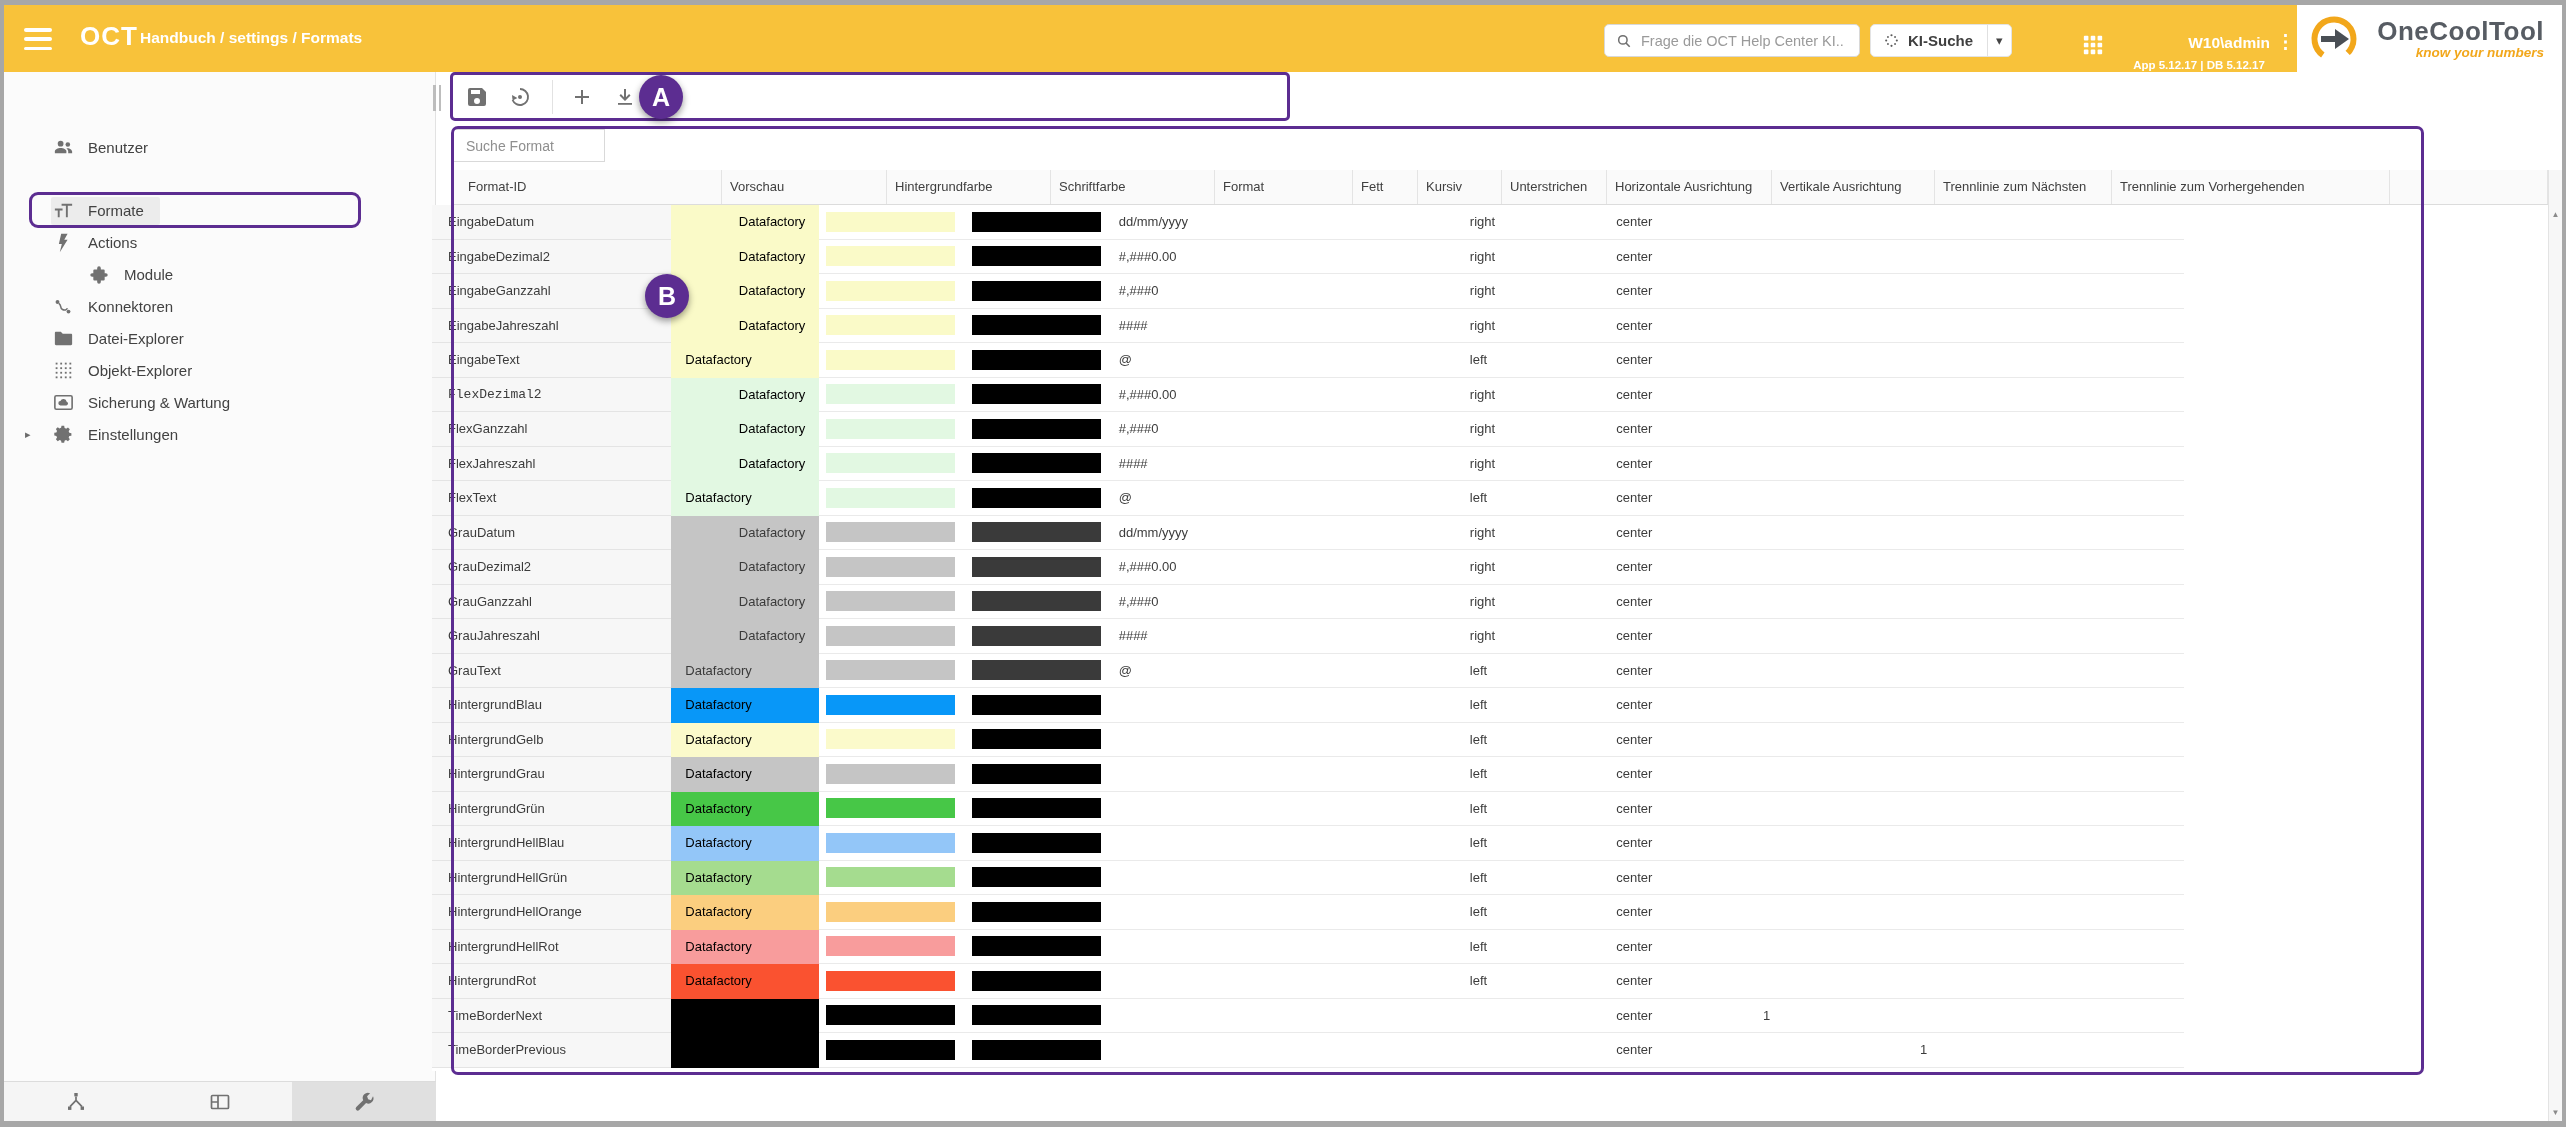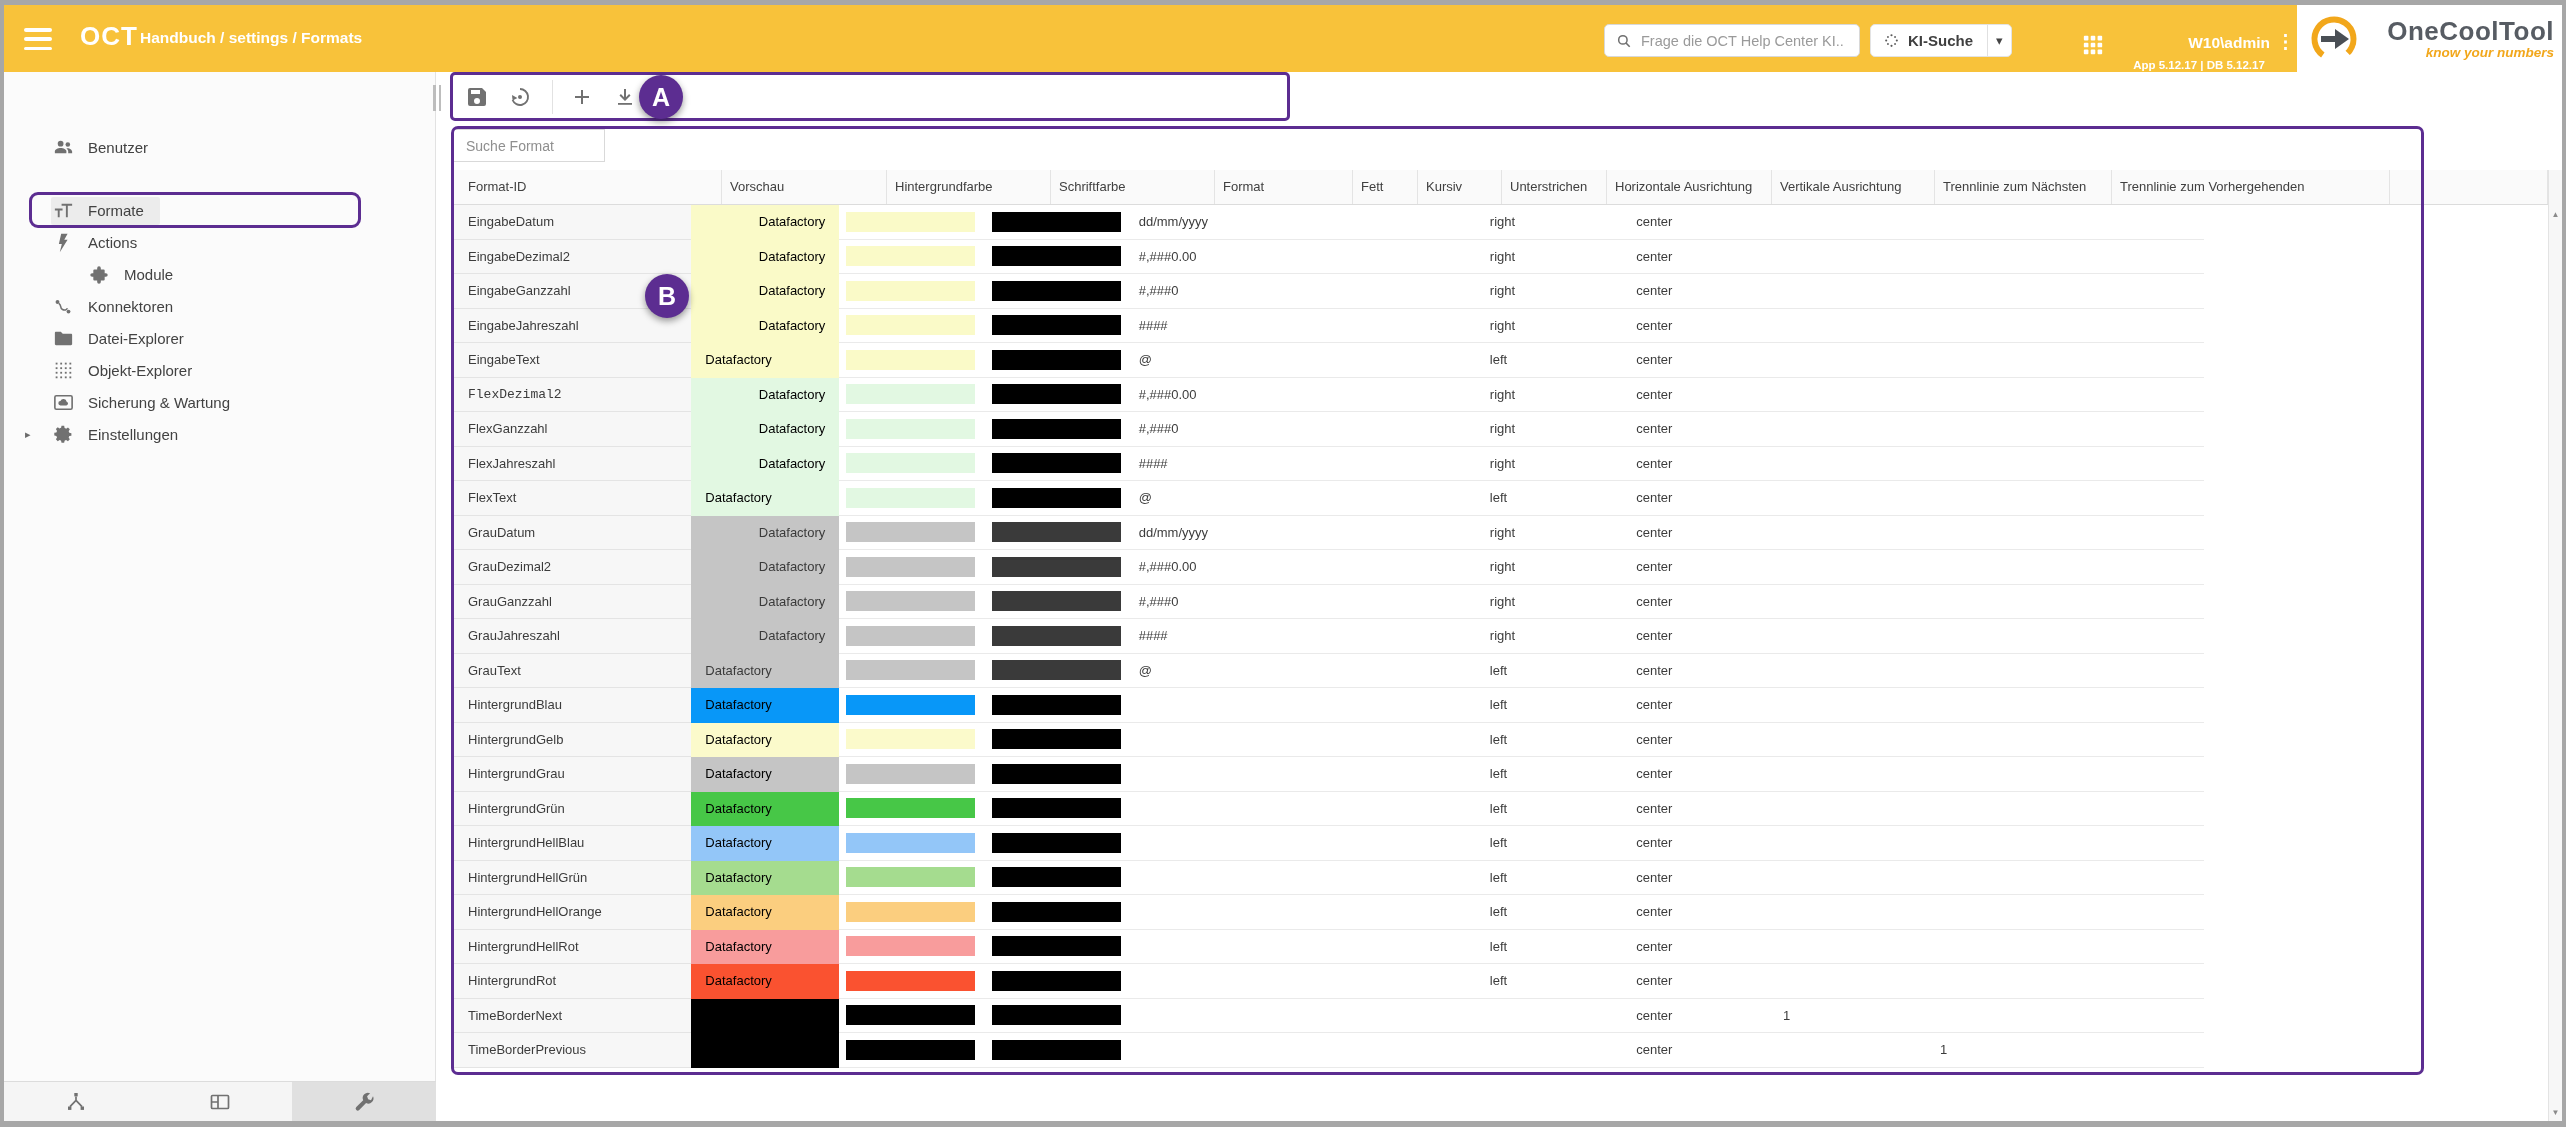--- a/index.html
+++ b/index.html
@@ -29,21 +29,21 @@
   #ki-main{display:flex;align-items:center;padding:0 14px 0 12px;gap:8px;cursor:pointer;}
   #ki-main .ki-label{font-size:15px;font-weight:bold;color:#3f3f3f;}
   #ki-caret{display:flex;align-items:center;padding:0 8px;border-left:1px solid #e0e0e0;color:#444;font-size:13px;cursor:pointer;}
   #apps-grid{position:absolute;left:2078px;top:29px;width:22px;height:22px;cursor:pointer;}
   #user-name{position:absolute;left:2130px;top:29px;width:136px;text-align:right;color:#fff;font-size:15.5px;font-weight:bold;}
   #kebab{position:absolute;left:2272px;top:27px;color:#fff;font-size:19px;font-weight:bold;cursor:pointer;line-height:20px;}
   #version-info{position:absolute;left:2110px;top:54px;width:170px;text-align:center;color:#fff;font-size:11.5px;font-weight:bold;}
 
   
   #logo-panel{position:absolute;left:2297px;top:5px;width:265px;height:67px;background:#fff;display:flex;align-items:center;padding-left:12px;box-sizing:border-box;gap:8px;}
-  #logo-texts{display:flex;flex-direction:column;align-items:flex-end;flex:1;padding-right:8px;}
+  #logo-texts{display:flex;flex-direction:column;align-items:flex-end;flex:1;padding-right:18px;}
   #logo-title{font-size:26px;font-weight:bold;color:#575C63;letter-spacing:.5px;line-height:26px;}
   #logo-tagline{font-size:13.5px;font-weight:bold;font-style:italic;color:#F2A71B;margin-top:1px;}
 
   
   #sidebar{position:absolute;left:4px;top:72px;width:432px;height:1009px;background:#FBFBFB;border-right:1px solid #e2e2e2;box-sizing:border-box;}
   .sb-item{position:absolute;left:0;width:100%;height:32px;display:flex;align-items:center;cursor:pointer;}
   .sb-caret{position:absolute;left:21px;font-size:11px;color:#6b6b6b;}
   .sb-inner{display:flex;align-items:center;margin-left:47px;height:28px;padding-right:16px;border-radius:2px;}
   .sb-item.active .sb-inner{background:#ececec;}
   .sb-icon{width:24px;height:24px;display:flex;align-items:center;justify-content:center;}
@@ -59,21 +59,21 @@
   .tb-btn{width:26px;height:26px;margin-right:17px;display:flex;align-items:center;justify-content:center;cursor:pointer;}
   .tb-divider{width:1px;height:34px;background:#e2e2e2;margin:0 16px 0 2px;}
 
   
   #filter-box{position:absolute;left:453px;top:129px;width:152px;height:33px;border:1px solid #d9d9d9;background:#fff;box-sizing:border-box;}
   #filter-box input{width:100%;height:100%;border:none;outline:none;padding:0 12px;font-size:14px;color:#777;font-family:"Liberation Sans",sans-serif;box-sizing:border-box;background:transparent;}
   #filter-box input::placeholder{color:#8f8f8f;}
   #thead{position:absolute;left:452px;top:170px;width:2096px;height:35px;display:flex;background:#FAFAFA;border-bottom:1px solid #dcdcdc;box-sizing:border-box;}
   .th{box-sizing:border-box;border-right:1px solid #e4e4e4;padding:0 8px;font-size:13px;color:#404040;line-height:34px;white-space:nowrap;overflow:hidden;background:#FAFAFA;}
   .th:first-child{padding-left:16px;}
-  #tbody{position:absolute;left:452px;top:205px;width:1752px;height:866px;overflow:hidden;}
+  #tbody{position:absolute;left:432px;top:205px;width:1752px;height:866px;overflow:hidden;}
   .tr{display:flex;height:34.5px;box-sizing:border-box;}
   .td{box-sizing:border-box;padding:0 8px;font-size:13px;color:#3c3c3c;line-height:34.5px;white-space:nowrap;overflow:hidden;border-bottom:1px solid #eaeaea;background:#fff;}
   .td.c-id{background:#F7F7F7;padding-left:16px;border-bottom:1px solid #e4e4e4;}
   .td.c-prev{padding:0 14px;border-bottom:none;}
   .td.c-sw{display:flex;align-items:center;padding:0 10px 0 7px;}
   .td.c-sw .swatch{flex:1;height:20px;}
   .td.c-sep{padding-left:10px;}
 
   
   #vscroll{position:absolute;left:2548px;top:170px;width:14px;height:951px;background:#f7f7f7;border-left:1px solid #e3e3e3;box-sizing:border-box;}

